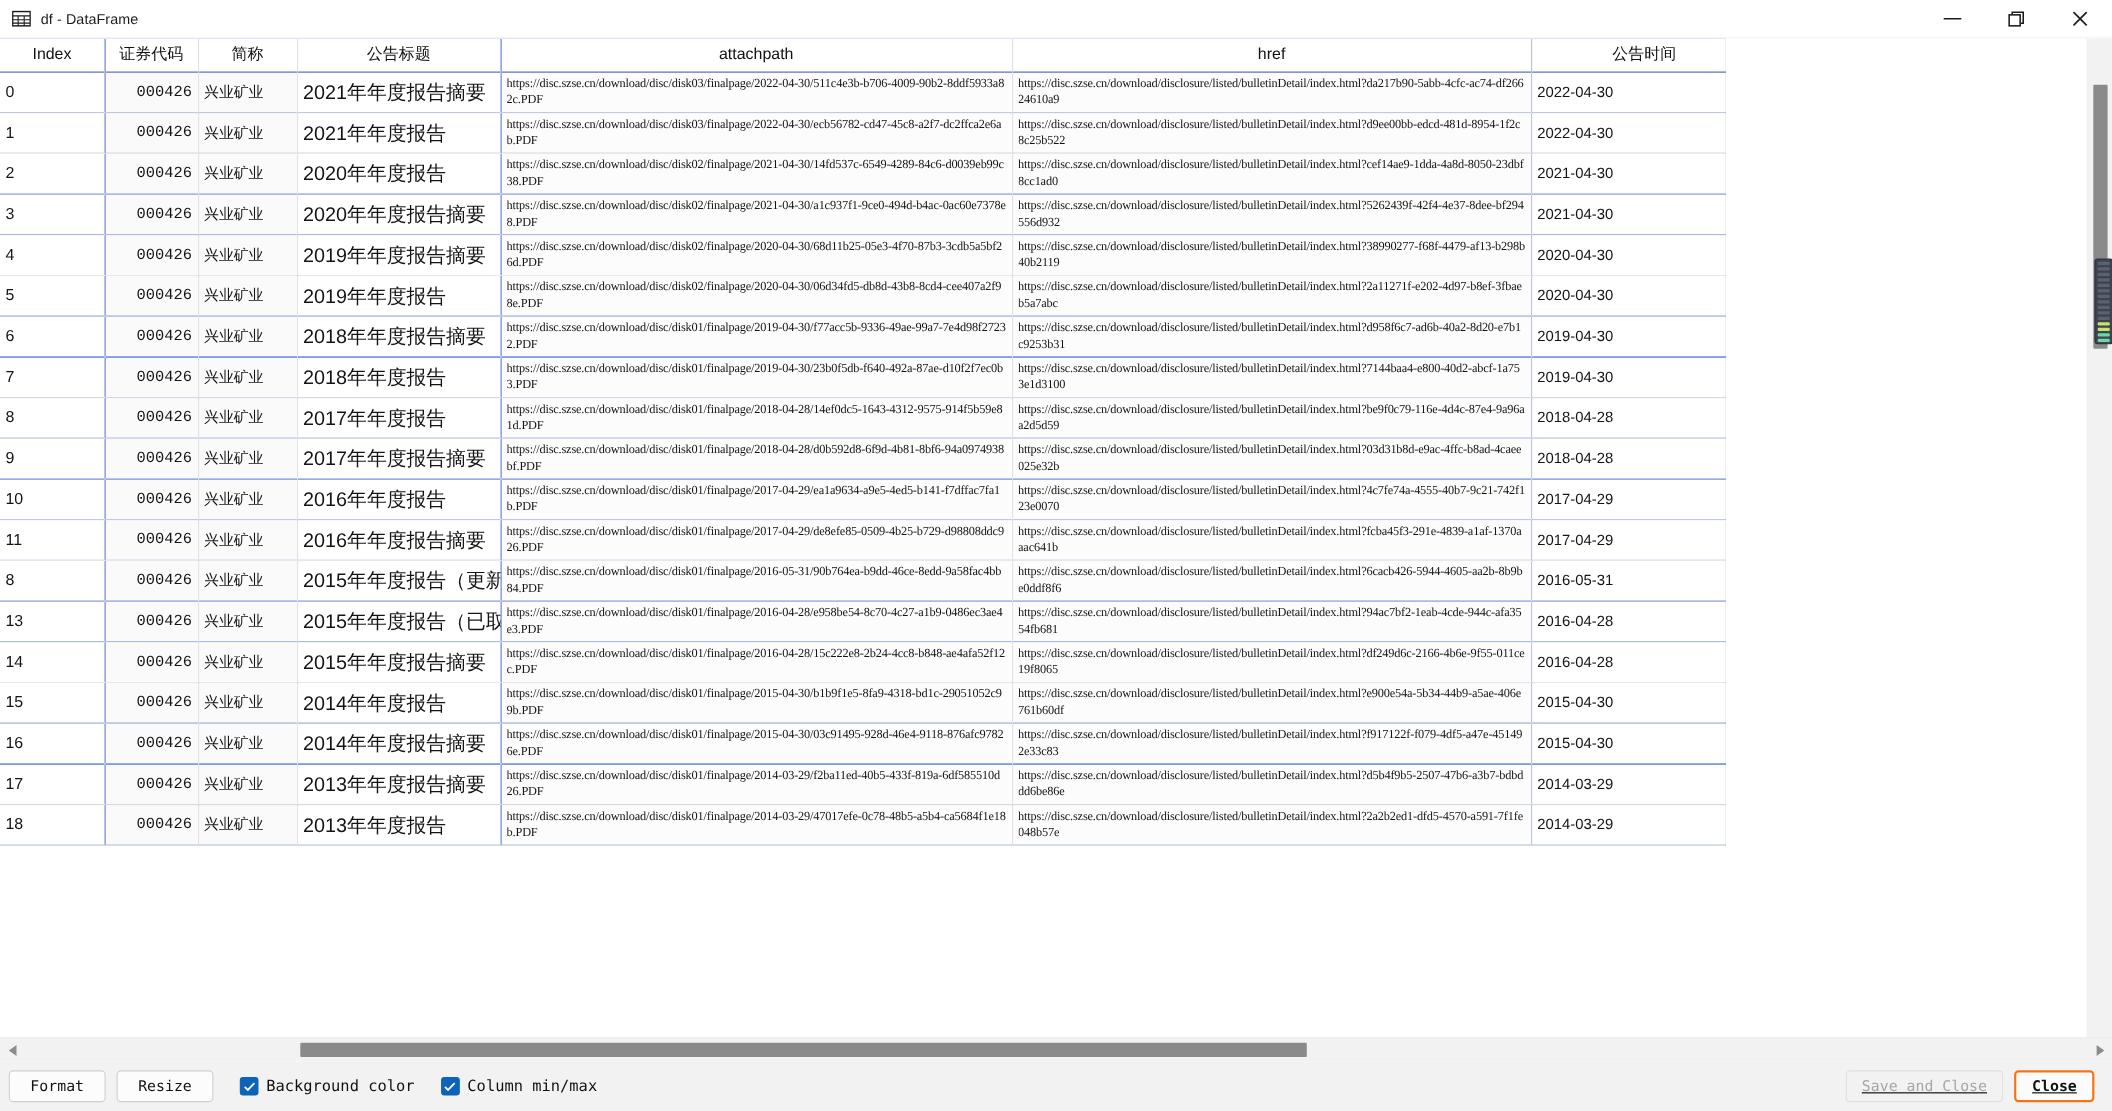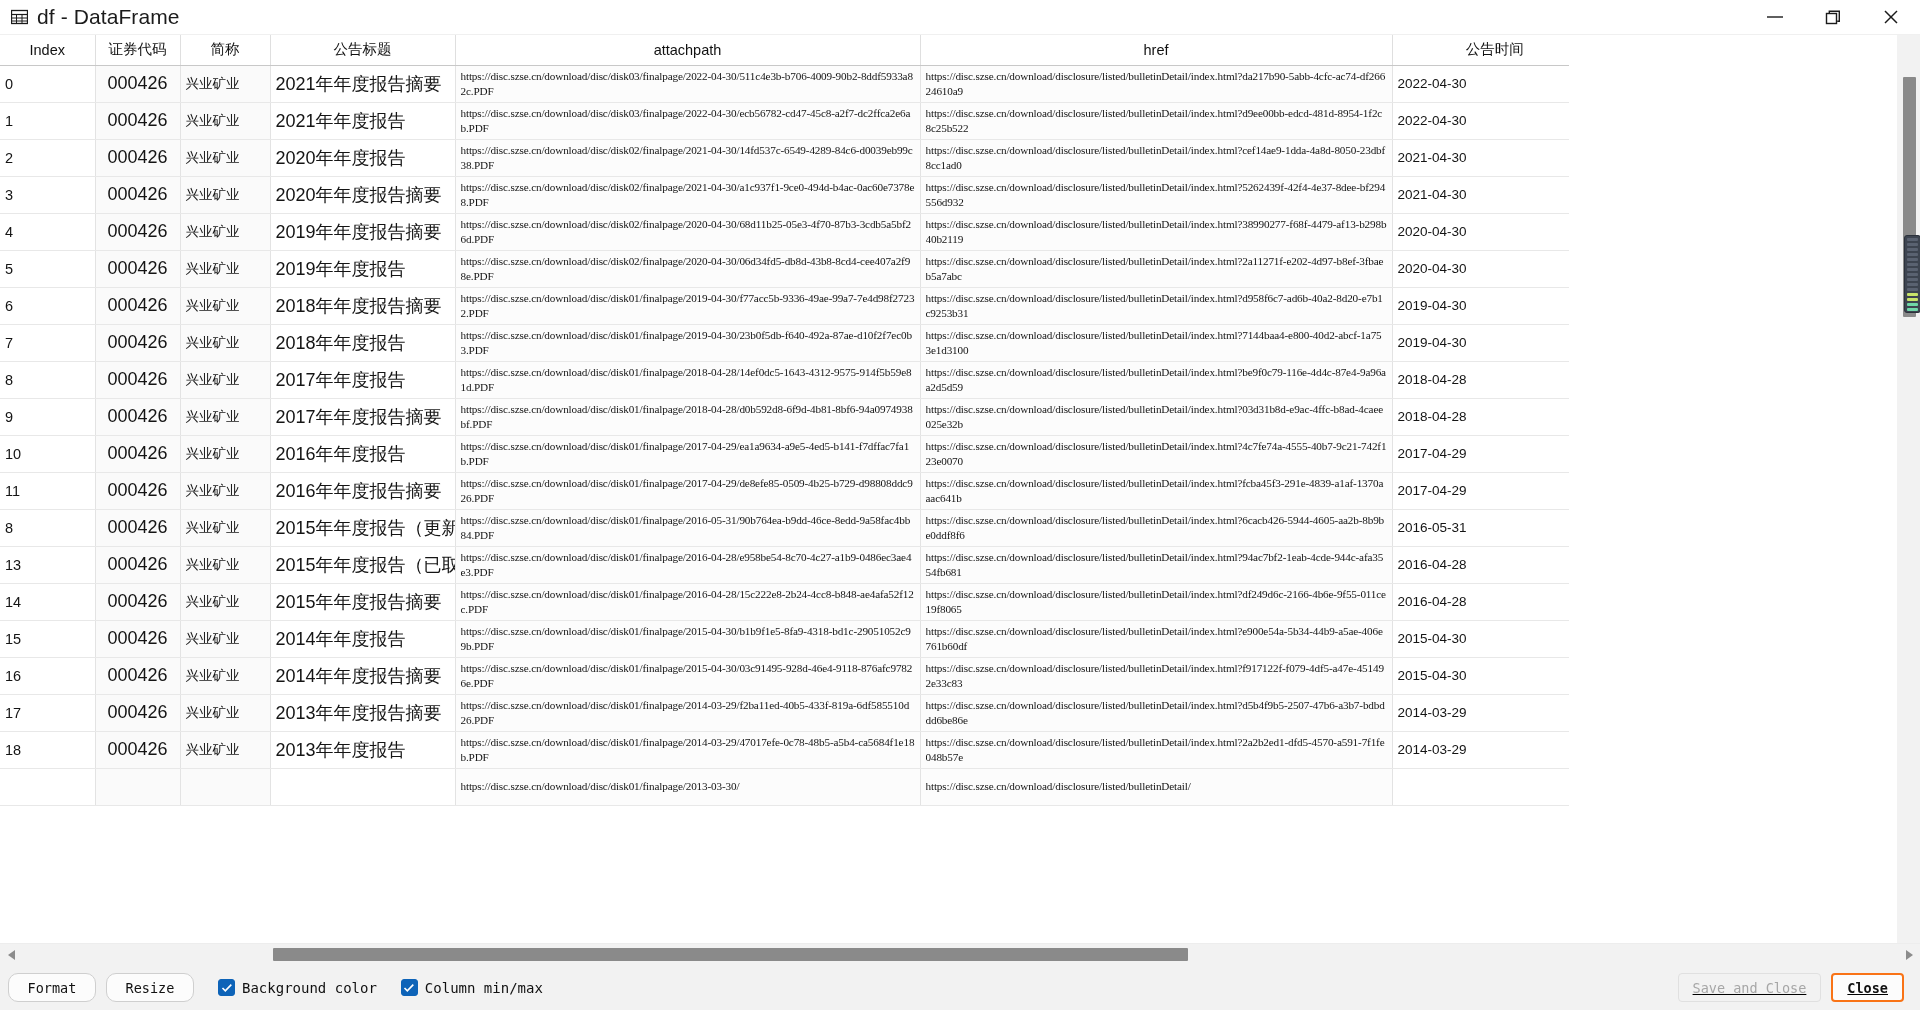--- a/index.html
+++ b/index.html
@@ -25,21 +25,21 @@
     background: #ffffff;
     display: flex; align-items: center;
     border-bottom: 1px solid #f0f0f0;
   }
   #titlebar .tb-icon {
     margin-left: 10px; margin-right: 9px;
     width: 18px; height: 18px;
     display: flex; align-items: center; justify-content: center;
   }
   #titlebar .tb-title {
-    font-size: 21px; color: #1b1b1b;
+    font-size: 13px; color: #1b1b1b;
     letter-spacing: .1px;
     white-space: nowrap;
   }
   #titlebar .tb-spacer { flex: 1 1 auto; }
   .winbtn {
     width: 58px; height: 34px;
     display: flex; align-items: center; justify-content: center;
     background: transparent;
   }
   .winbtn svg { display: block; }
@@ -97,22 +97,23 @@
     overflow: hidden;
     color: #141414;
   }
   table.grid tbody td.last { border-right: none; }
 
   td.cell-index {
     font-size: 14.5px; text-align: left; padding-left: 8px;
     background: #ffffff;
   }
   td.cell-code {
-    font-size: 18px; text-align: center; padding-left: 8px;
+    font-size: 14px; text-align: right; padding-left: 8px;
     background: #fafafa;
+    font-family: Liberation Mono, monospace;
   }
   td.cell-name {
     font-size: 13.5px; text-align: left; padding-left: 8px;
     background: #fafafa;
   }
   td.cell-title {
     font-size: 18px; text-align: left; padding-left: 8px;
     background: #ffffff; white-space: nowrap;
   }
   td.cell-url {
@@ -205,21 +206,21 @@
     font-size: 13.5px;
     color: #111111;
     background: #fcfcfc;
     border: 1px solid #cfcfcf;
     border-radius: 4px;
     height: 29px;
     padding: 0 14px;
     display: inline-flex; align-items: center; justify-content: center;
     white-space: nowrap;
   }
-  .btn.wide { min-width: 88px; border-radius: 10px; }
+  .btn.wide { min-width: 88px; }
   .btn.disabled {
     color: #a6a6a6;
     background: #f2f2f2;
     border-color: #e0e0e0;
   }
   .btn.focus {
     border: 2px solid #f97316;
     background: #fcfcfc;
     font-weight: 700;
   }
@@ -552,33 +553,20 @@
               <td class="cell-name">兴业矿业</td>
               <td class="cell-title">2013年年度报告</td>
               <td class="cell-url">
                 <span class="urlinner">https://disc.szse.cn/download/disc/disk01/finalpage/2014-03-29/47017efe-0c78-48b5-a5b4-ca5684f1e18b.PDF</span>
               </td>
               <td class="cell-url">
                 <span class="urlinner">https://disc.szse.cn/download/disclosure/listed/bulletinDetail/index.html?2a2b2ed1-dfd5-4570-a591-7f1fe048b57e</span>
               </td>
               <td class="cell-time last">2014-03-29</td>
             </tr>
-            <tr>
-              <td class="cell-index"></td>
-              <td class="cell-code"></td>
-              <td class="cell-name"></td>
-              <td class="cell-title"></td>
-              <td class="cell-url">
-                <span class="urlinner">https://disc.szse.cn/download/disc/disk01/finalpage/2013-03-30/</span>
-              </td>
-              <td class="cell-url">
-                <span class="urlinner">https://disc.szse.cn/download/disclosure/listed/bulletinDetail/</span>
-              </td>
-              <td class="cell-time last"></td>
-            </tr>
           </tbody>
       </table>
     </div>
 
     <div id="vscroll">
       <div class="track"></div>
       <div class="thumb"></div>
       <div class="overlay-chip">
         <div class="bar"></div>
           <div class="bar"></div>

